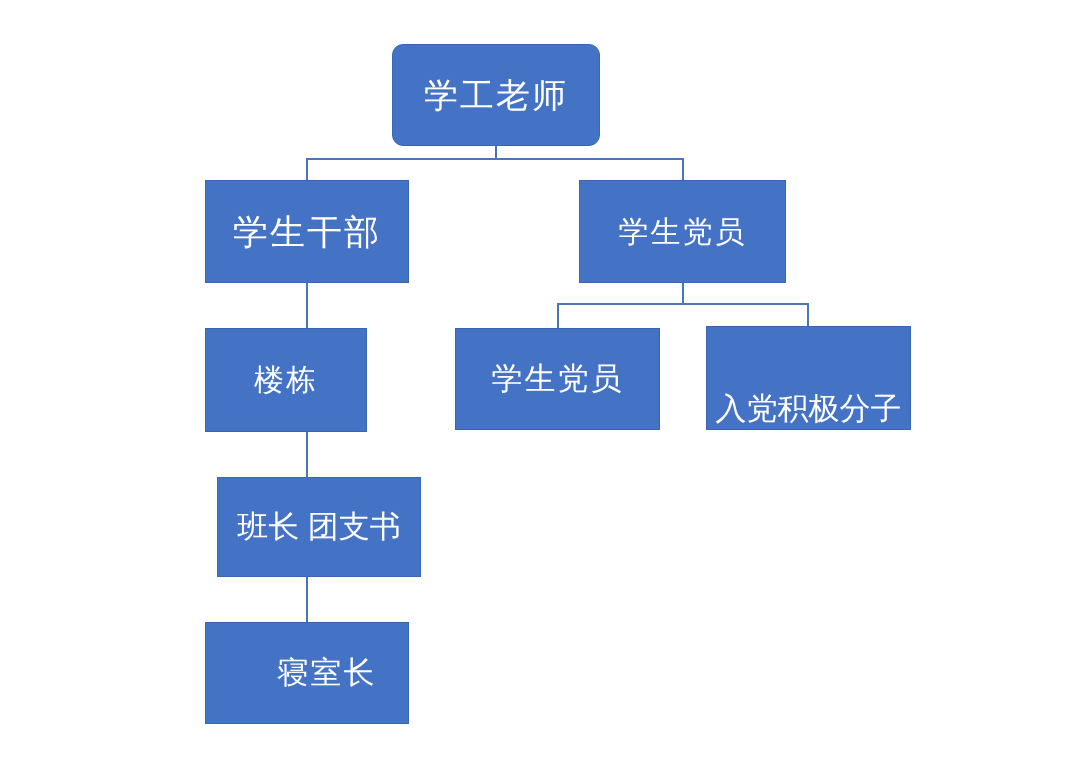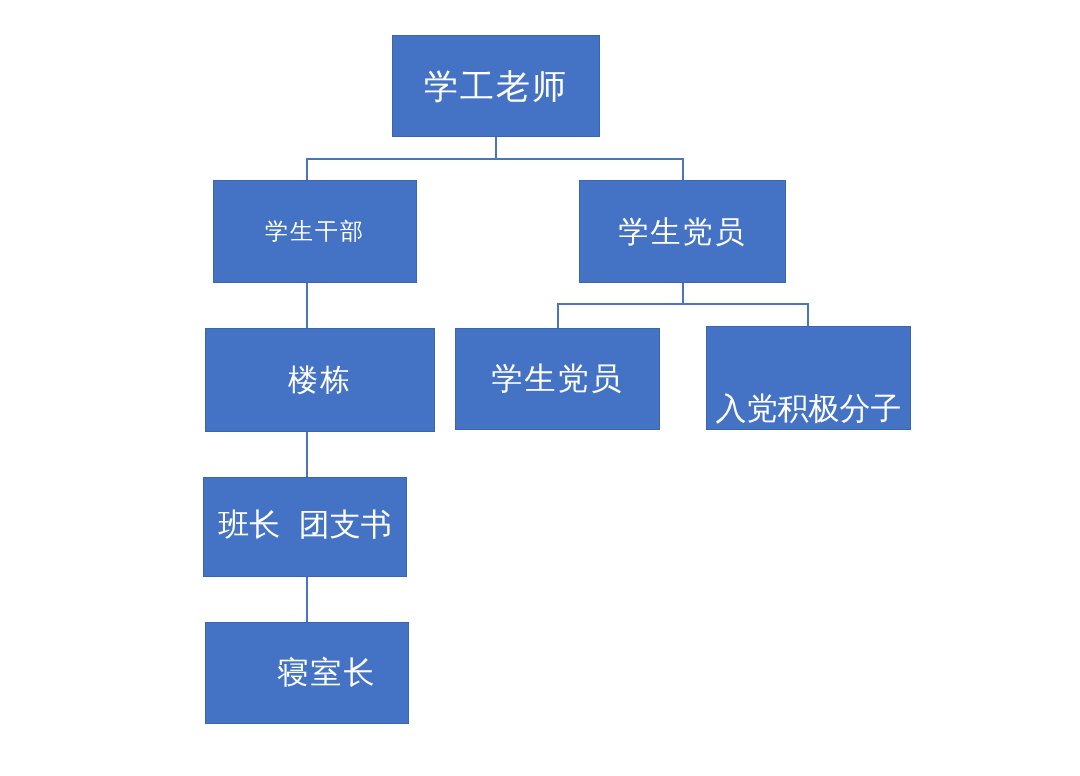--- a/index.html
+++ b/index.html
@@ -63,45 +63,45 @@
 
   <div class="connector v" style="left:306px; top:432px; height:46px;"></div>
 
   <div class="connector v" style="left:306px; top:577px; height:46px;"></div>
 
   <div class="connector v" style="left:682px; top:283px; height:22px;"></div>
   <div class="connector h" style="left:557px; top:303px; width:252px;"></div>
   <div class="connector v" style="left:557px; top:303px; height:26px;"></div>
   <div class="connector v" style="left:807px; top:303px; height:24px;"></div>
 
-  <div class="node" style="left:392px; top:35px; width:208px; height:102px; font-size:34px;">
+  <div class="node" style="left:392px; top:44px; width:208px; height:102px; font-size:34px;border-radius:11px;">
     <span class="line">学工老师</span>
   </div>
 
-  <div class="node" style="left:205px; top:180px; width:204px; height:103px; font-size:23px;margin-left:8px;">
+  <div class="node" style="left:205px; top:180px; width:204px; height:103px; font-size:35px;">
     <span class="line">学生干部</span>
   </div>
 
   <div class="node" style="left:579px; top:180px; width:207px; height:103px; font-size:30px;">
     <span class="line">学生党员</span>
   </div>
 
-  <div class="node" style="left:205px; top:328px; width:230px; height:104px; font-size:30px; line-height:1.65;">
+  <div class="node" style="left:205px; top:328px; width:162px; height:104px; font-size:30px; line-height:1.65;">
     <span class="line">楼栋</span>
   </div>
 
   <div class="node" style="left:455px; top:328px; width:205px; height:102px; font-size:31px;">
     <span class="line">学生党员</span>
   </div>
 
   <div class="node" style="left:706px; top:326px; width:205px; height:104px; font-size:31px; letter-spacing:0px;justify-content:flex-end;">
     <span class="line">入党积极分子</span>
   </div>
 
-  <div class="node" style="left:203px; top:477px; width:204px; height:100px; font-size:31px; letter-spacing:0px;font-family:Liberation Mono, monospace;">
+  <div class="node" style="left:217px; top:477px; width:204px; height:100px; font-size:31px; letter-spacing:0px;">
     <span class="line">班长 团支书</span>
   </div>
 
   <div class="node" style="left:205px; top:622px; width:204px; height:102px; font-size:31px;padding-left:40px;">
     <span class="line">寝室长</span>
   </div>
 
 </div>
 
 </body></html>

